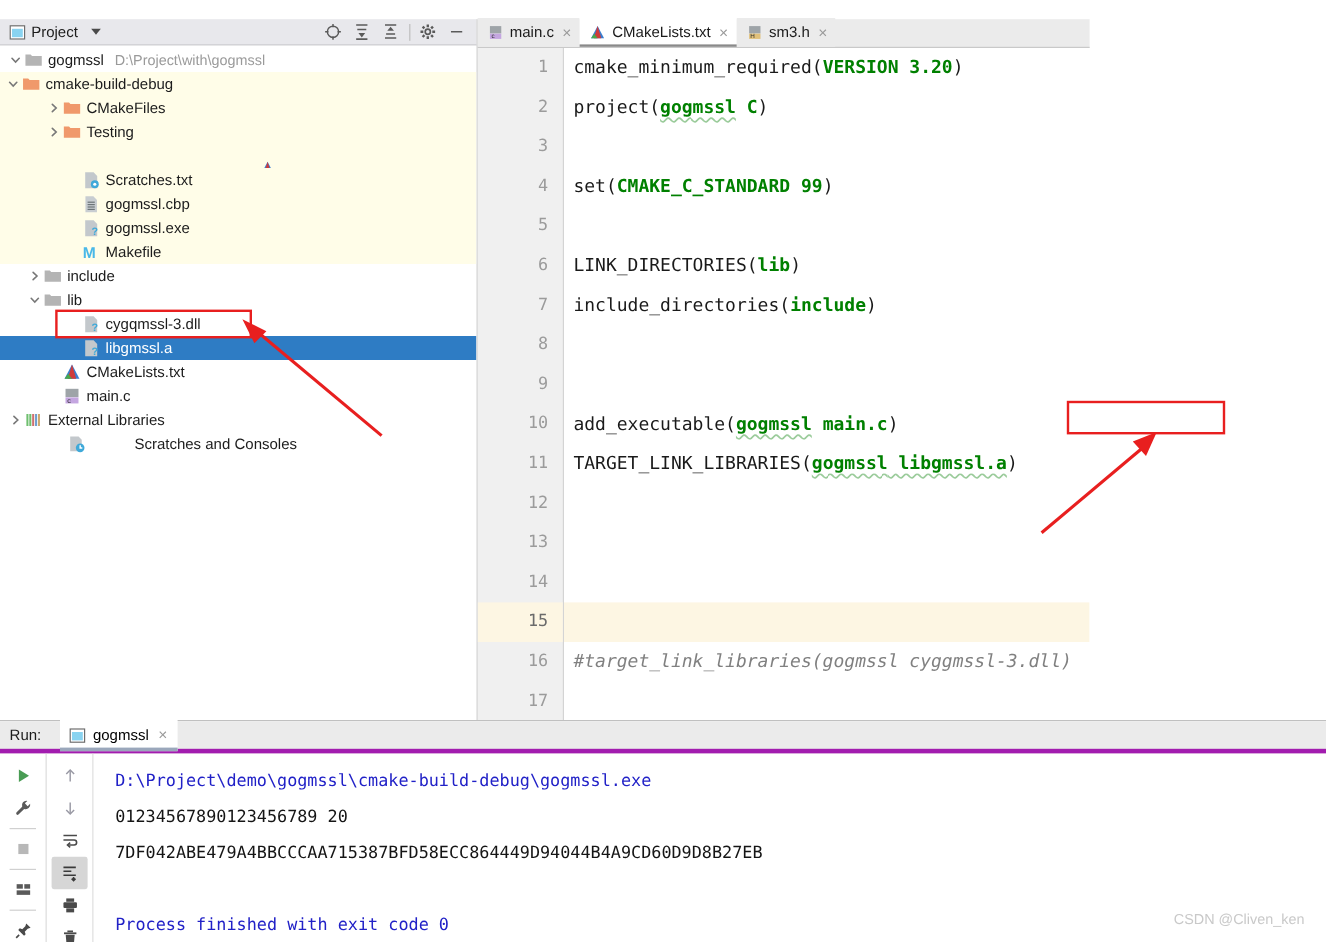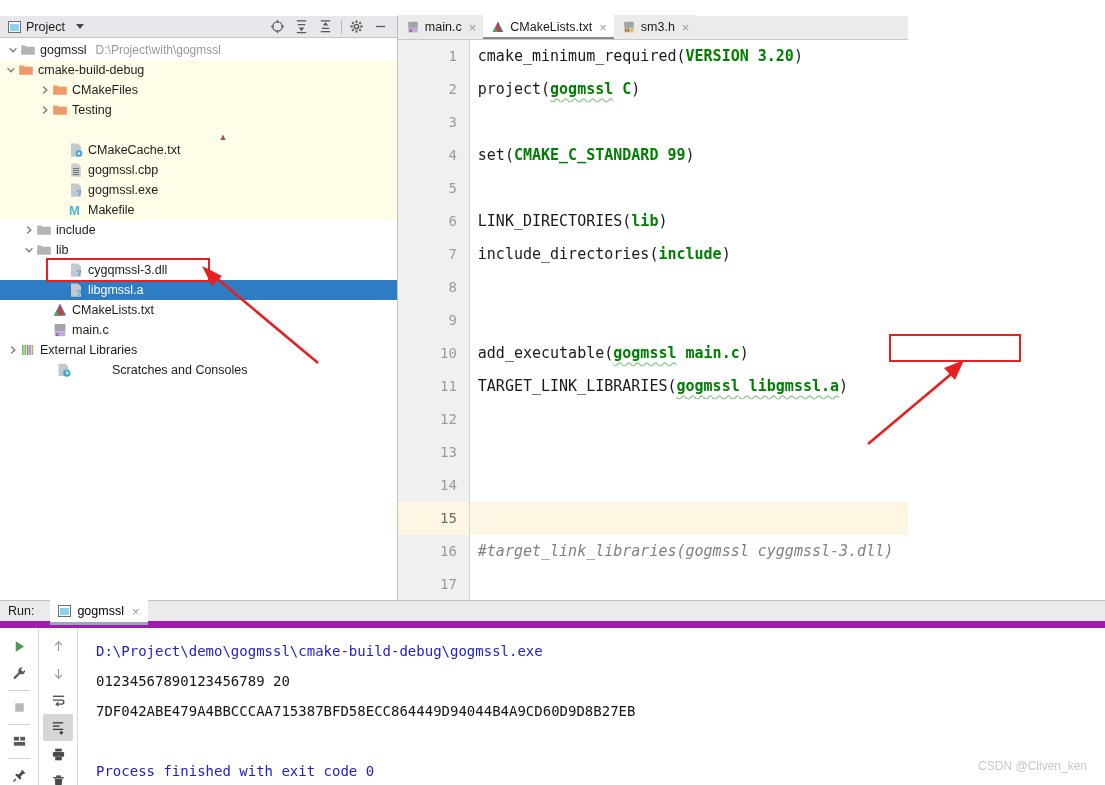--- a/index.html
+++ b/index.html
@@ -69,21 +69,21 @@
            text-decoration-color:#9ccc9c; text-underline-offset:3px; }
   .cmt { color:#808080; font-style:italic; }
 
   
   .annot { position:absolute; border:2px solid #e81f1f; pointer-events:none; }
   .arrow-svg { position:absolute; pointer-events:none; }
 
   
   .run-pane { position:absolute; left:0; top:600px; width:1105px; height:185px; background:#ffffff;
               border-top:1px solid #c0c0c0; display:flex; flex-direction:column; }
-  .run-tabbar { height:27px; background:#ebebeb; border-bottom:7px solid #a21caf;
+  .run-tabbar { height:27px; background:#ebebeb; border-bottom:4px solid #a21caf;
                 display:flex; align-items:center; padding-left:8px; }
   .run-label { font-size:12.5px; color:#1c1c1c; margin-right:16px; }
   .run-tab { height:27px; display:flex; align-items:center; gap:6px; padding:0 8px;
              background:#ffffff; position:relative; font-size:12.5px; }
   .run-tab::after { content:""; position:absolute; left:0; right:0; bottom:0; height:3px; background:#9aa7bb; }
   .run-body { flex:1; display:flex; }
   .run-toolcol { width:39px; border-right:1px solid #d8d8d8; display:flex; flex-direction:column;
                  align-items:center; padding-top:5px; gap:0px; background:#ffffff; }
   .run-toolcol2 { width:39px; border-right:1px solid #d8d8d8; display:flex; flex-direction:column;
                   align-items:center; padding-top:5px; background:#ffffff; }
@@ -229,21 +229,21 @@
           </div>
           <div class="tree-row hl-yellow" style="padding-left: 54px;">
             <span class="arrow none"></span>
             <span class="tw-ic">
               <svg width="16" height="16" viewBox="0 0 16 16">
                 <path d="M3 1.6 h7 l3 3 v10.2 h-10 z" fill="#c3c8cc"></path>
                 <circle cx="11" cy="11.5" r="3.3" fill="#3fa9d9"></circle>
                 <circle cx="11" cy="11.5" r="1.3" fill="#ffffff"></circle>
               </svg>
             </span>
-            <span class="tree-label">CMakeCache.txt</span>
+            <span class="tree-label">Scratches.txt</span>
           </div>
           <div class="tree-row hl-yellow" style="padding-left: 54px;">
             <span class="arrow none"></span>
             <span class="tw-ic">
               <svg width="16" height="16" viewBox="0 0 16 16">
                 <path d="M3.2 1.6 h6.6 l3 3 v10.2 h-9.6 z" fill="#c8cdd1"></path>
                 <rect x="5" y="6" width="6" height="1" fill="#6c7478"></rect>
                 <rect x="5" y="8" width="6" height="1" fill="#6c7478"></rect>
                 <rect x="5" y="10" width="6" height="1" fill="#6c7478"></rect>
                 <rect x="5" y="12" width="6" height="1" fill="#6c7478"></rect>

